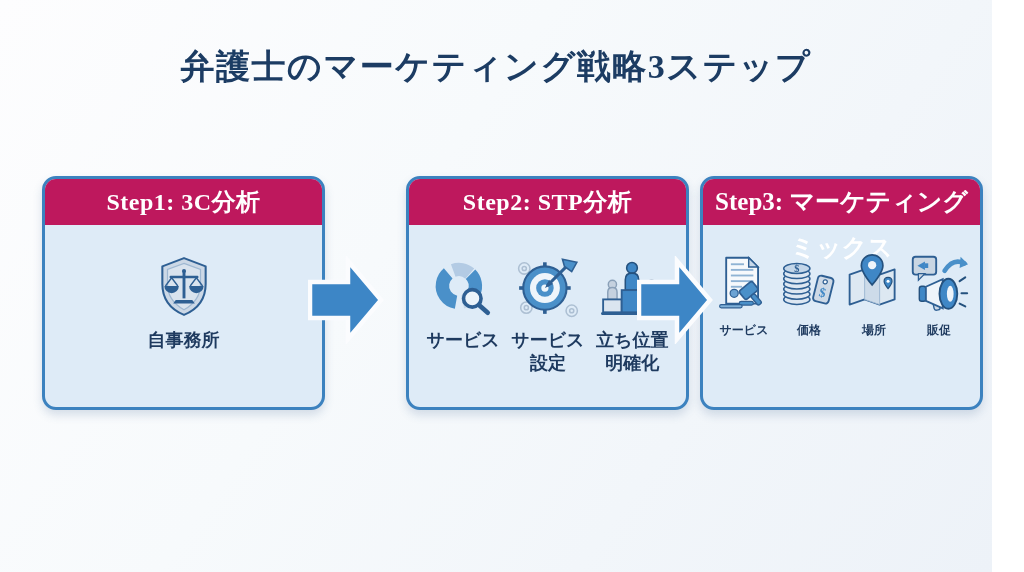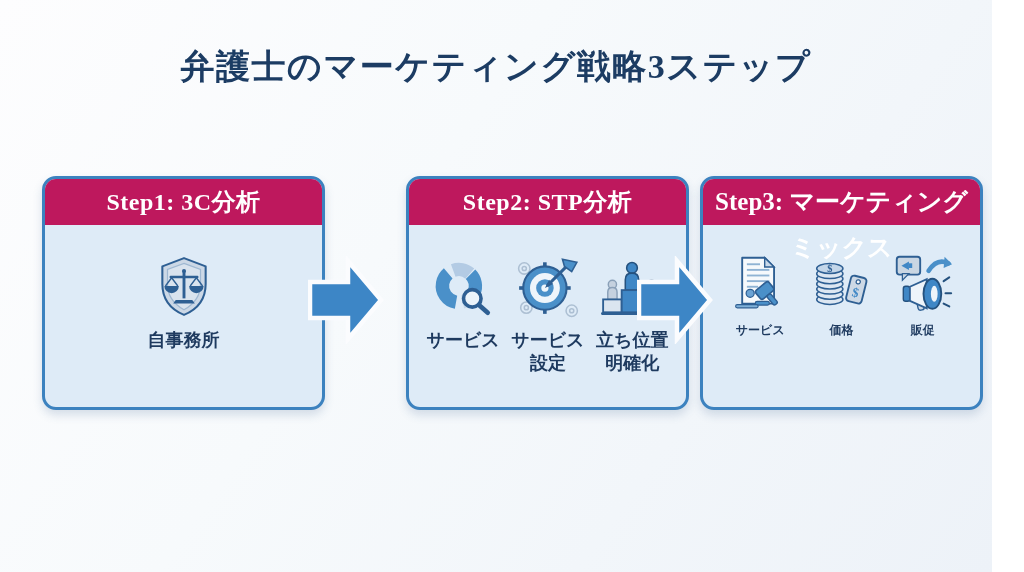--- a/index.html
+++ b/index.html
@@ -193,20 +193,31 @@
           <text x="19" y="20.5" text-anchor="middle" font-size="11" font-weight="bold" fill="#2e5f93">$</text>
           <g transform="rotate(14 47 40)">
             <rect x="38.5" y="25" width="17" height="28" rx="3.5" fill="#cdd9e6" stroke="#2e5f93" stroke-width="2"></rect>
             <circle cx="47" cy="30.5" r="2.2" fill="#f6f9fc" stroke="#2e5f93" stroke-width="1.3"></circle>
             <text x="47" y="47" text-anchor="middle" font-size="14" font-weight="bold" fill="#3f87c6">$</text>
           </g>
         </svg>
         <div class="item-label">価格</div>
       </div>
 
+      <div class="step-item">
+        <svg class="icon" viewBox="0 0 64 64">
+          <path d="M6,23 L22,17.5 L38,23 L54,17.5 L54,49.5 L38,55 L22,49.5 L6,55 Z" fill="#dde8f2" stroke="#2e5f93" stroke-width="2" stroke-linejoin="round"></path>
+          <polygon points="22,17.5 38,23 38,55 22,49.5" fill="#cddbe9" stroke="#9db8d2" stroke-width="1"></polygon>
+          <path d="M30,2 C23.5,2 18.5,7 18.5,13.5 C18.5,21 30,34 30,34 C30,34 41.5,21 41.5,13.5 C41.5,7 36.5,2 30,2 Z" fill="#3f87c6" stroke="#24517e" stroke-width="1.8"></path>
+          <circle cx="30" cy="13" r="4.4" fill="#eef4fa"></circle>
+          <path d="M47,26 C44.6,26 42.8,27.8 42.8,30.2 C42.8,33 47,38 47,38 C47,38 51.2,33 51.2,30.2 C51.2,27.8 49.4,26 47,26 Z" fill="#3f87c6" stroke="#24517e" stroke-width="1.3"></path>
+          <circle cx="47" cy="30" r="1.6" fill="#ffffff"></circle>
+        </svg>
+        <div class="item-label">場所</div>
+      </div>
 
       <div class="step-item">
         <svg class="icon" viewBox="0 0 64 64">
           <rect x="4" y="4" width="25" height="19" rx="3" fill="#c9d6e3" stroke="#2e5f93" stroke-width="2"></rect>
           <polygon points="10,22 17,22 10,29" fill="#c9d6e3" stroke="#2e5f93" stroke-width="1.3"></polygon>
           <polygon points="9,13.5 17,9 17,18" fill="#3f87c6"></polygon>
           <rect x="17" y="11" width="3.5" height="5" fill="#3f87c6"></rect>
           <path d="M38,19 Q47,5 59,11" fill="none" stroke="#4a90c9" stroke-width="5" stroke-linecap="round"></path>
           <polygon points="55,4 63,12 54,16" fill="#4a90c9"></polygon>
           <rect x="26" y="50" width="6.5" height="11" rx="2.5" transform="rotate(-12 29 55)" fill="#cdd9e6" stroke="#2e5f93" stroke-width="1.5"></rect>

